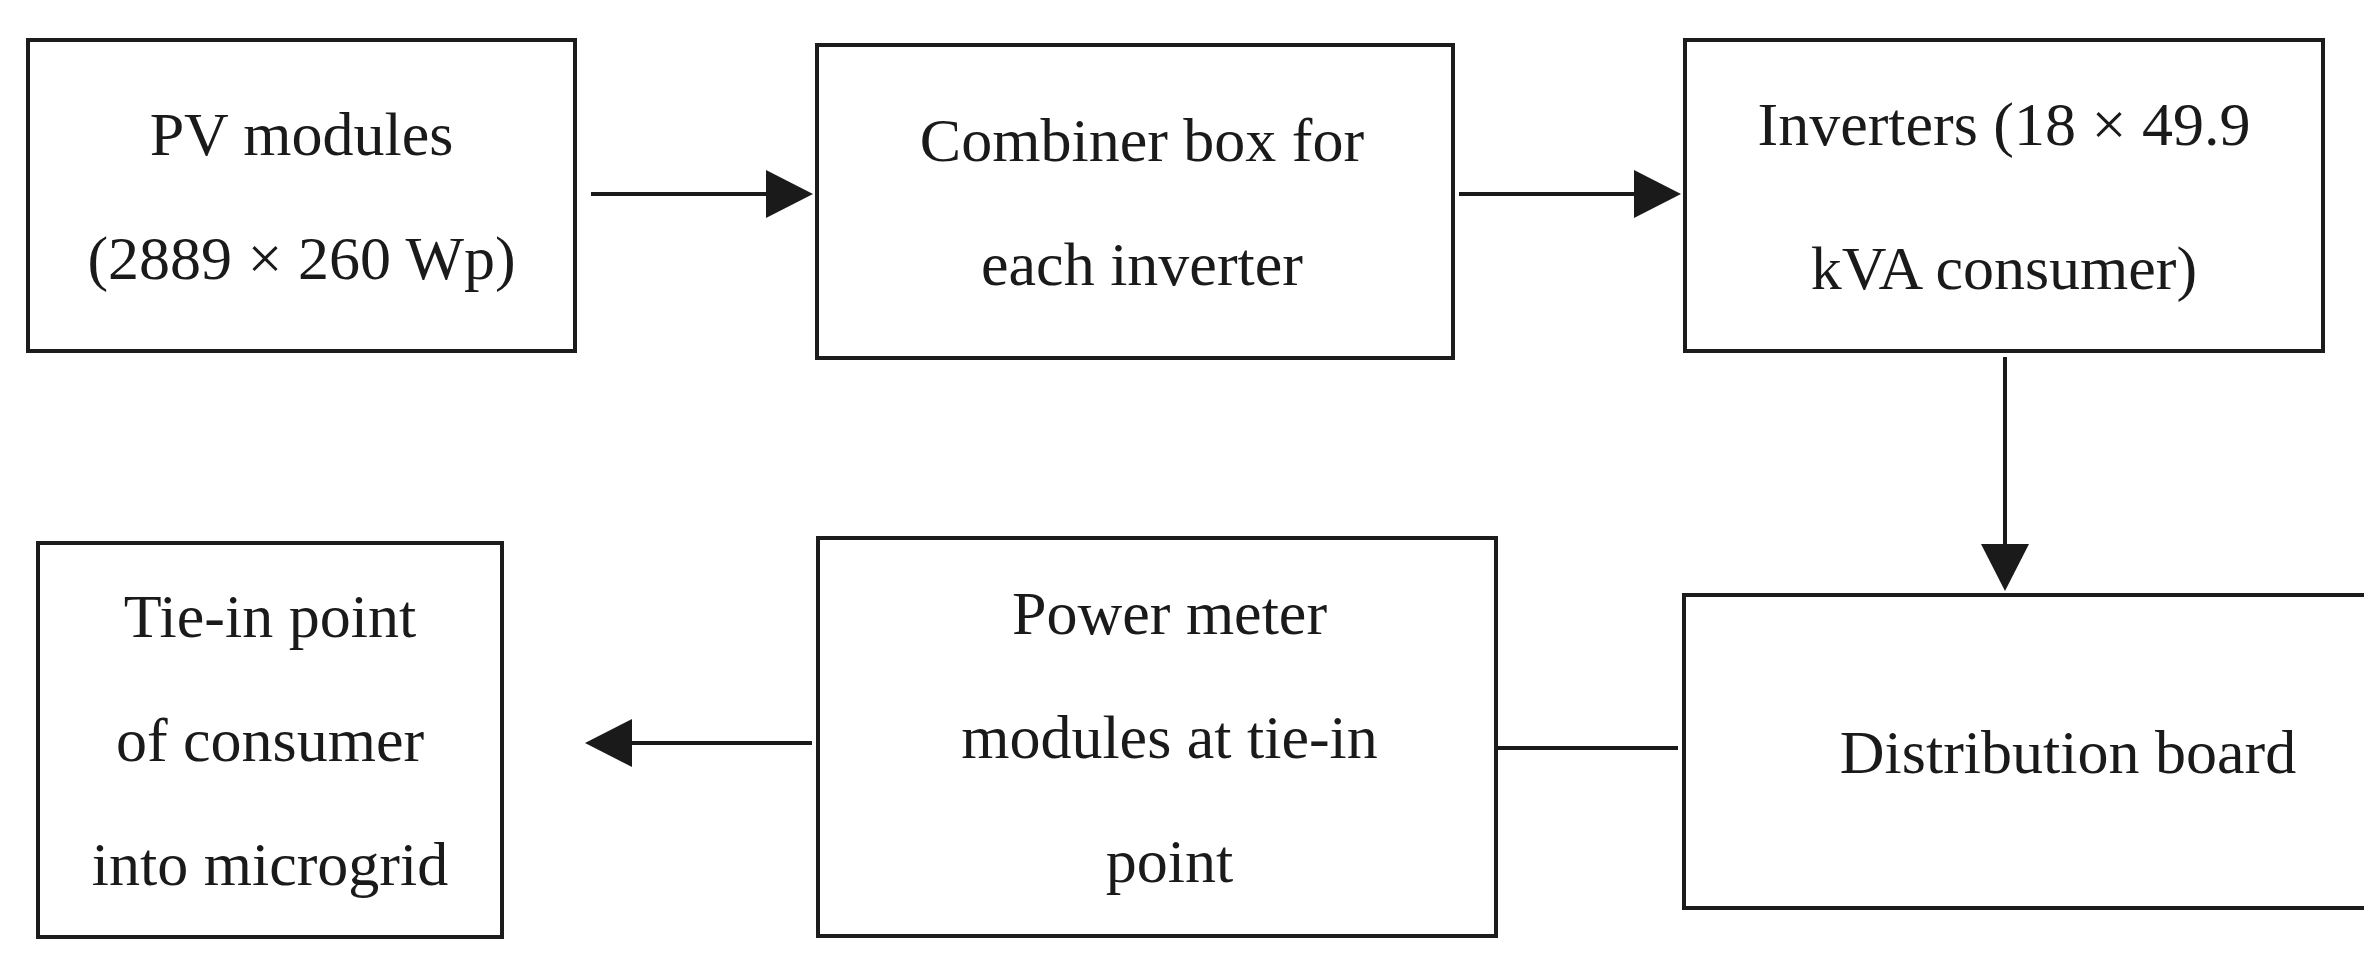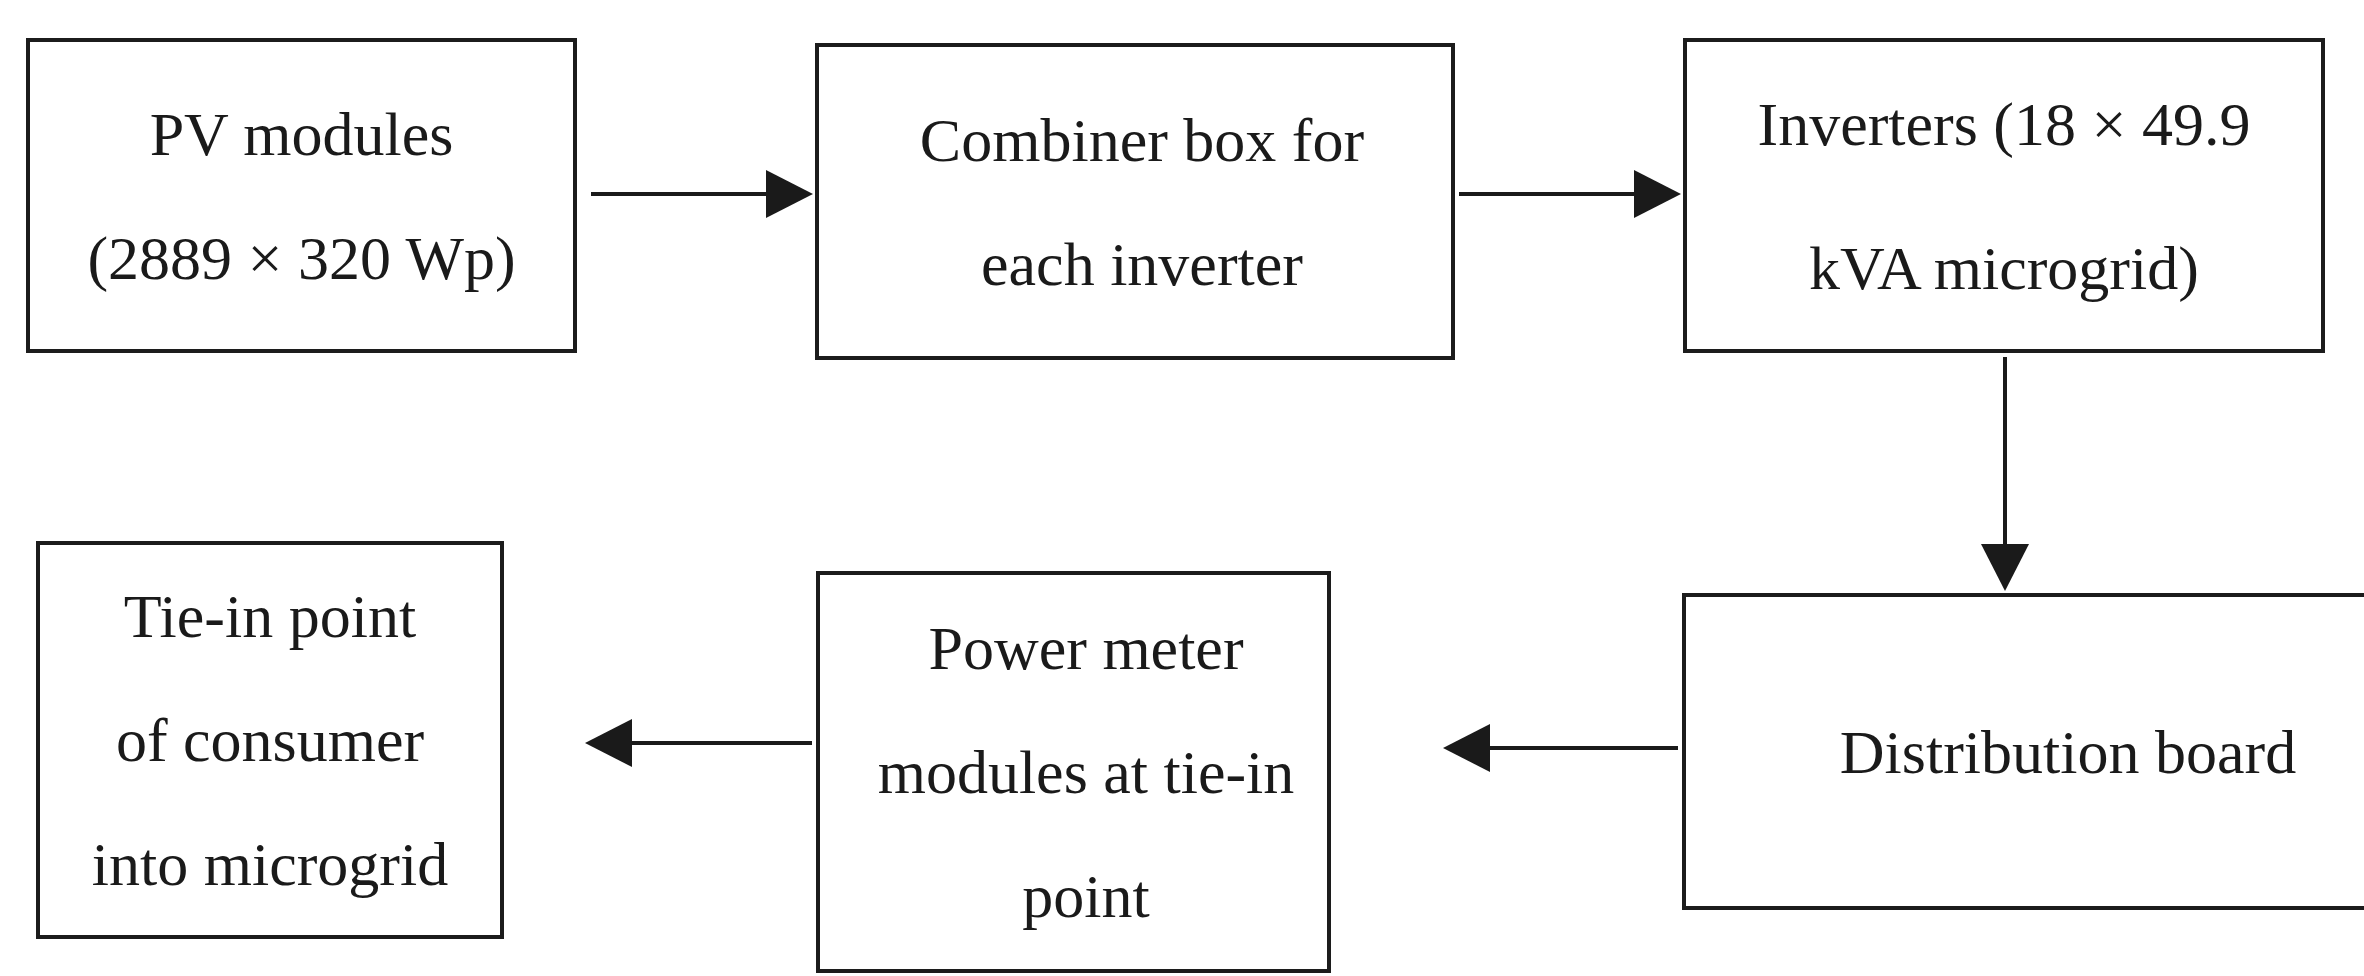--- a/index.html
+++ b/index.html
@@ -28,21 +28,21 @@
     text-align: center;
     font-size: 62px;
     line-height: 2.0;
     white-space: nowrap;
   }
   .node span { display: block; }
   #node-pv       { left: 26px;   top: 38px;  width: 551px; height: 315px; }
   #node-combiner { left: 815px;  top: 43px;  width: 640px; height: 317px; padding-left: 14px; }
   #node-inverters{ left: 1683px; top: 38px;  width: 642px; height: 315px; gap: 20px; }
   #node-tiein    { left: 36px;   top: 541px; width: 468px; height: 398px; }
-  #node-meter    { left: 816px;  top: 571px; width: 515px; height: 402px; padding-left: 25px; }
+  #node-meter    { left: 816px;  top: 536px; width: 682px; height: 402px; padding-left: 25px; }
   #node-dist     { left: 1682px; top: 593px; width: 772px; height: 317px; }
   .edges {
     position: absolute;
     left: 0; top: 0;
     width: 2364px;
     height: 976px;
     pointer-events: none;
   }
 </style>
 </head>
@@ -75,31 +75,31 @@
 
       <g>
         <line x1="812" y1="743" x2="630" y2="743"></line>
         <polygon points="585,743 632,719 632,767" stroke="none"></polygon>
       </g>
     </g>
   </svg>
 
   <div class="node" id="node-pv">
     <span>PV modules</span>
-    <span>(2889 × 320 Wp)</span>
+    <span>(2889 × 260 Wp)</span>
   </div>
 
   <div class="node" id="node-combiner">
     <span>Combiner box for</span>
     <span>each inverter</span>
   </div>
 
   <div class="node" id="node-inverters">
     <span>Inverters (18 × 49.9</span>
-    <span>kVA microgrid)</span>
+    <span>kVA consumer)</span>
   </div>
 
   <div class="node" id="node-tiein">
     <span>Tie-in point</span>
     <span>of consumer</span>
     <span>into microgrid</span>
   </div>
 
   <div class="node" id="node-meter">
     <span>Power meter</span>

